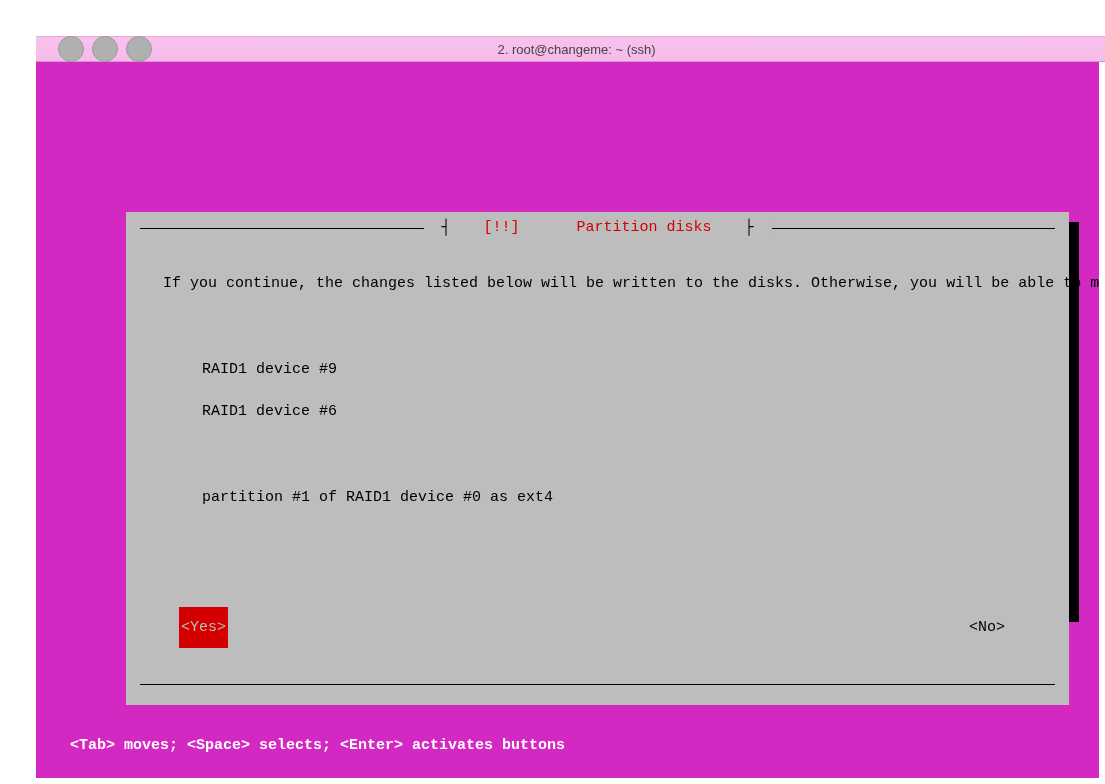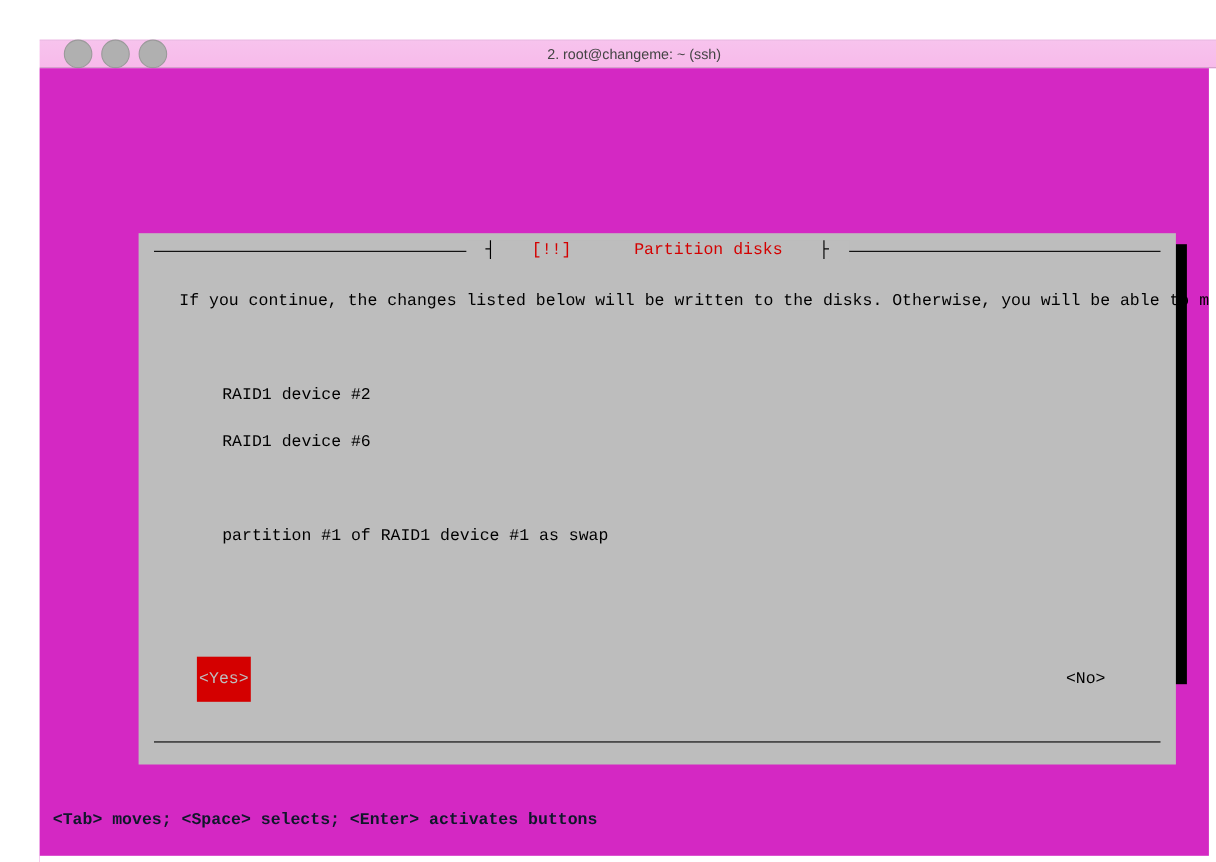--- a/index.html
+++ b/index.html
@@ -77,20 +77,21 @@
       color: #000;
       padding: 16px 14px 20px 14px;
       font-family: "Menlo", "Consolas", "Courier New", monospace;
       font-size: 15px;
       line-height: 1.25;
     }
     .dialog-border-top {
       border-top: 1px solid #000;
       position: relative;
       height: 1px;
+      margin-bottom: 10px;
     }
     .dialog-title-wrap {
       position: absolute;
       left: 50%;
       transform: translateX(-50%);
       top: -10px;
       background: #bdbdbd;
       padding: 0 6px;
       white-space: nowrap;
     }
@@ -124,22 +125,22 @@
       cursor: pointer;
     }
     .btn.selected {
       background: #d40000;
       color: #bdbdbd;
       padding: 0 2px;
     }
     .footer-hint {
       position: absolute;
       bottom: 12px;
-      left: 0;
-      color: #0f172a;
+      left: 22px;
+      color: #ffffff;
       font-weight: bold;
       font-size: 15px;
     }
   </style>
 </head>
 <body>
 
 <div class="window">
 
   <div class="titlebar">
@@ -161,26 +162,26 @@
         <span class="dialog-title-wrap">
           <span>┤ </span><span class="dialog-title-bang">[!!]</span><span class="dialog-title-bang"> </span><span class="dialog-title-bang">Partition disks</span><span> ├</span>
         </span>
       </div>
 
       <div class="dialog-content">
 
         <div class="line">If&nbsp;you&nbsp;continue,&nbsp;the&nbsp;changes&nbsp;listed&nbsp;below&nbsp;will&nbsp;be&nbsp;written&nbsp;to&nbsp;the&nbsp;disks.&nbsp;Otherwise,&nbsp;you&nbsp;will&nbsp;be&nbsp;able&nbsp;to&nbsp;make&nbsp;further&nbsp;changes&nbsp;manually.</div>
         <div class="line">&nbsp;</div>
 
-        <div class="line">&nbsp;&nbsp;&nbsp;<span>RAID1 device #2</span></div>
+        <div class="line">&nbsp;&nbsp;&nbsp;<span>RAID1 device #9</span></div>
         <div class="line">&nbsp;&nbsp;&nbsp;<span>RAID1 device #6</span></div>
 
         <div class="line">&nbsp;</div>
 
-        <div class="line">&nbsp;&nbsp;&nbsp;<span>partition #1 of RAID1 device #1 as swap</span></div>
+        <div class="line">&nbsp;&nbsp;&nbsp;<span>partition #1 of RAID1 device #0 as ext4</span></div>
 
         <div class="line">&nbsp;</div>
 
 
         <div class="line">&nbsp;</div>
 
         <div class="dialog-buttons">
           <button class="btn selected">&lt;Yes&gt;</button>
           <button class="btn">&lt;No&gt;</button>
         </div>

